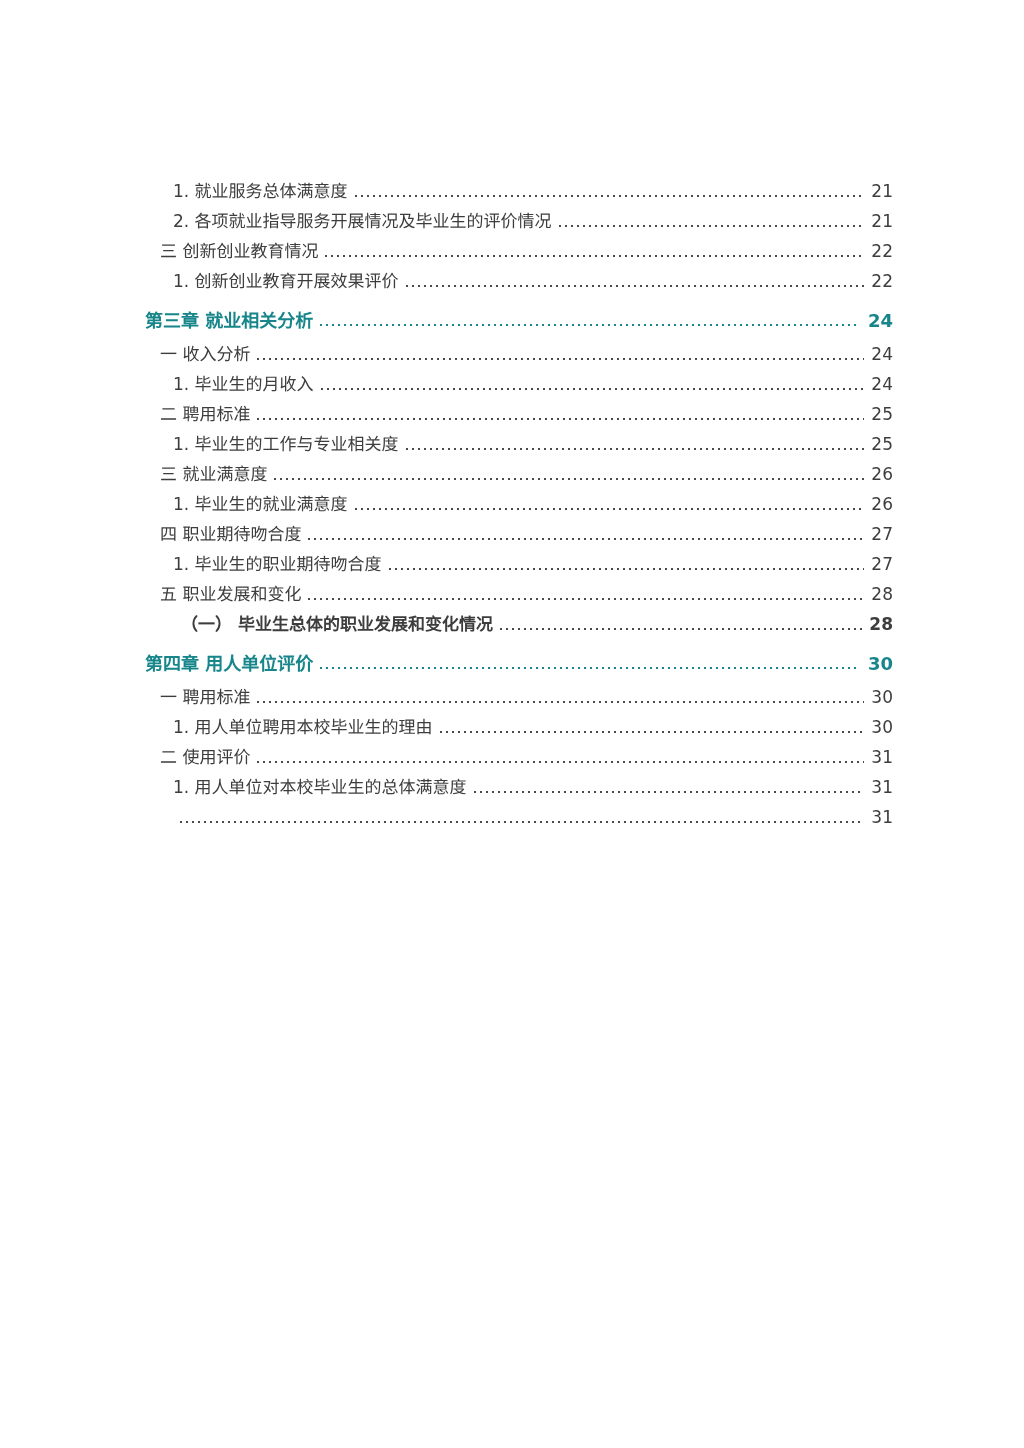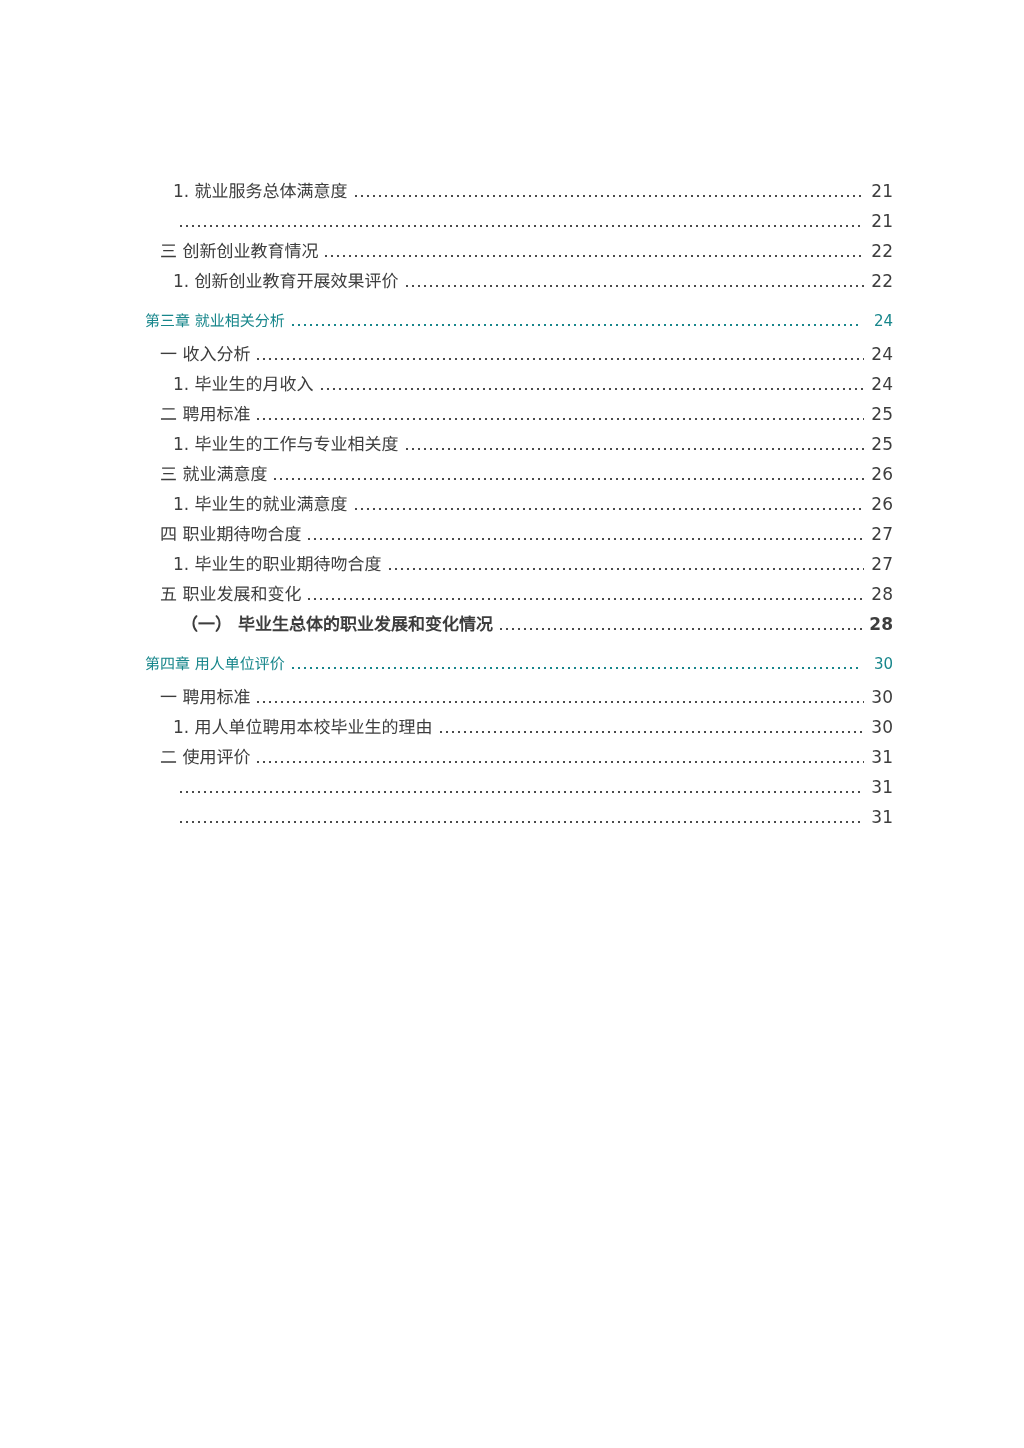--- a/index.html
+++ b/index.html
@@ -58,22 +58,22 @@
   }
   
   .lvl-section { padding-left: 15px; }
   .lvl-item    { padding-left: 28px; }
   .lvl-sub     { padding-left: 36px; font-weight: bold; }
   
   .lvl-chapter {
     height: 32px;
     margin-top: 8px;
     margin-bottom: 3px;
-    font-size: 15px;
-    font-weight: normal;
+    font-size: 18px;
+    font-weight: bold;
     color: #17868b;
     align-items: flex-end;
   }
   .lvl-chapter .toc-dots {
     background-image: radial-gradient(circle, #17868b 1.15px, rgba(0,0,0,0) 1.45px);
     margin-right: 7px;
     margin-bottom: 5px;
   }
   .lvl-chapter .toc-page {
     color: #17868b;
@@ -83,20 +83,21 @@
 <body>
 
 <div class="page">
   <div class="toc" id="toc">
       <div class="toc-row lvl-item">
         <span class="toc-title">1. 就业服务总体满意度</span>
         <span class="toc-dots"></span>
         <span class="toc-page">21</span>
       </div>
       <div class="toc-row lvl-item">
+        <span class="toc-title">2. 各项就业指导服务开展情况及毕业生的评价情况</span>
         <span class="toc-dots"></span>
         <span class="toc-page">21</span>
       </div>
       <div class="toc-row lvl-section">
         <span class="toc-title">三 创新创业教育情况</span>
         <span class="toc-dots"></span>
         <span class="toc-page">22</span>
       </div>
       <div class="toc-row lvl-item">
         <span class="toc-title">1. 创新创业教育开展效果评价</span>
@@ -172,20 +173,21 @@
         <span class="toc-title">1. 用人单位聘用本校毕业生的理由</span>
         <span class="toc-dots"></span>
         <span class="toc-page">30</span>
       </div>
       <div class="toc-row lvl-section">
         <span class="toc-title">二 使用评价</span>
         <span class="toc-dots"></span>
         <span class="toc-page">31</span>
       </div>
       <div class="toc-row lvl-item">
+        <span class="toc-title">1. 用人单位对本校毕业生的总体满意度</span>
         <span class="toc-dots"></span>
         <span class="toc-page">31</span>
       </div>
       <div class="toc-row lvl-item">
         <span class="toc-dots"></span>
         <span class="toc-page">31</span>
       </div>
     </div>
 </div>
 

